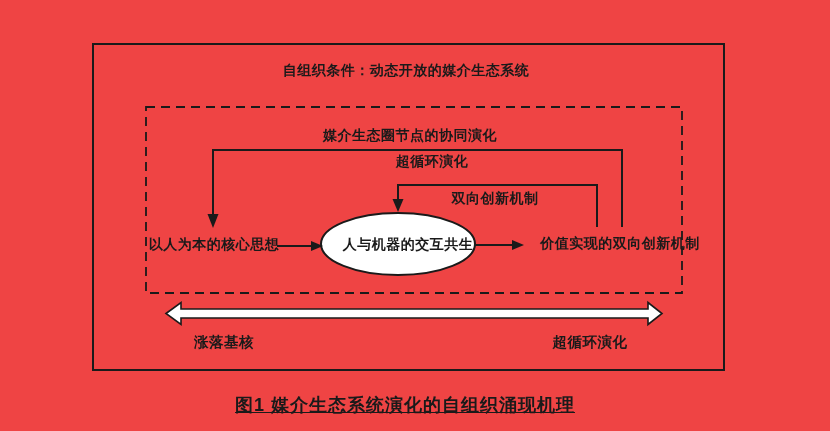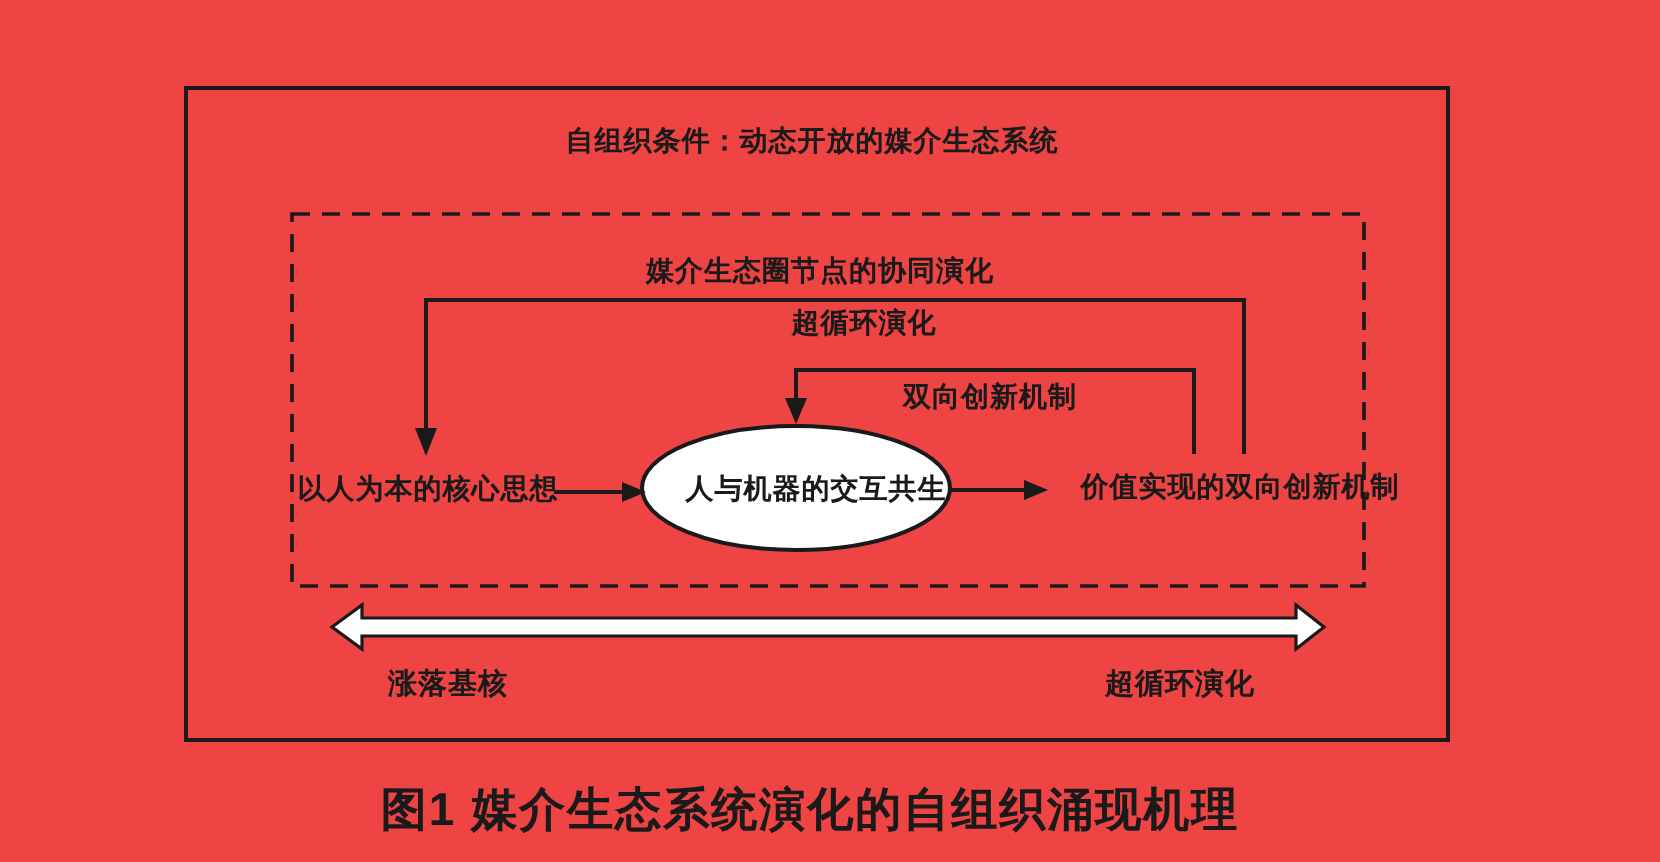--- a/index.html
+++ b/index.html
@@ -35,21 +35,21 @@
     position: absolute;
     transform: translate(-50%, -50%);
     white-space: nowrap;
     font-weight: 700;
     font-size: 14px;
     letter-spacing: 0.5px;
     color: #1a1a1a;
   }
   .label.condition-title { font-size: 14px; }
   .label.axis-label { font-size: 14.5px; }
-  .label.caption { font-size: 23px; letter-spacing: 1px; }
+  .label.caption { font-size: 18px; letter-spacing: 1px; text-decoration: underline; }
 </style>
 </head>
 <body>
 
 <div class="stage">
 
   <div class="frame"></div>
 
   <svg class="overlay" viewBox="0 0 830 431">
 

